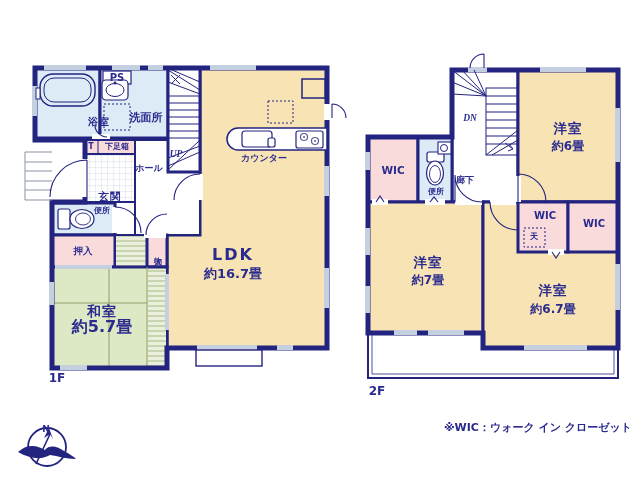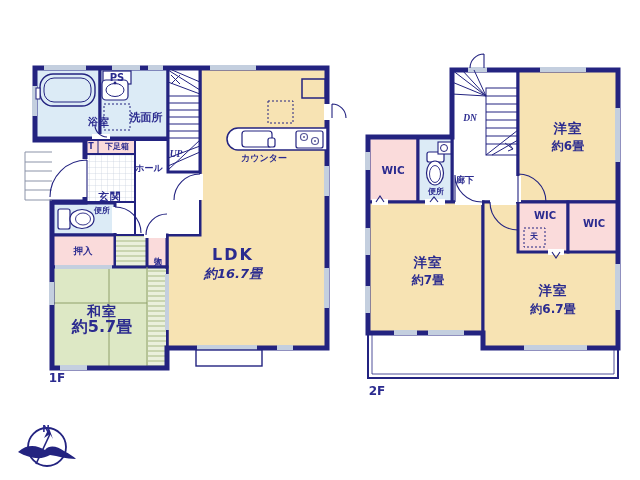--- a/index.html
+++ b/index.html
@@ -215,34 +215,35 @@
 <div class="lbl lbl-sm" style="left:117px;top:147px;font-size:8px;">下足箱</div>
 <div class="lbl" style="left:110px;top:174px;font-size:10.5px;margin-top:22px;">玄関</div>
 <div class="lbl lbl-sm" style="left:149px;top:168px;font-size:9px;">ホール</div>
 <div class="lbl lbl-i" style="left:158px;top:155px;font-size:9.5px;margin-left:18px;">UP</div>
 <div class="lbl lbl-sm" style="left:102px;top:211px;font-size:8px;">便所</div>
 <div class="lbl lbl-sm" style="left:83px;top:251px;font-size:9.5px;">押入</div>
 <div class="lbl lbl-v" style="left:157px;top:251px;font-size:8px;transform:translate(-50%,-50%);">物入</div>
 <div class="lbl" style="left:102px;top:311px;font-size:14px;">和室</div>
 <div class="lbl lbl-sm" style="left:102px;top:327px;font-size:16px;">約5.7畳</div>
 <div class="lbl" style="left:233px;top:255px;font-size:16px;letter-spacing:2px;">LDK</div>
-<div class="lbl lbl-sm" style="left:233px;top:273px;font-size:13px;font-style:italic;">約16.7畳</div>
+<div class="lbl lbl-sm" style="left:233px;top:273px;font-size:13px;">約16.7畳</div>
 <div class="lbl lbl-sm" style="left:264px;top:158px;font-size:9px;">カウンター</div>
 <div class="lbl lbl-sm" style="left:57px;top:378px;font-size:12px;">1F</div>
 
 <div class="lbl lbl-i" style="left:470px;top:119px;font-size:9.5px;text-align:center;">DN</div>
 <div class="lbl lbl-sm" style="left:465px;top:180px;font-size:9px;">廊下</div>
 <div class="lbl lbl-sm" style="left:393px;top:170px;font-size:10.5px;">WIC</div>
 <div class="lbl lbl-sm" style="left:436px;top:192px;font-size:8px;">便所</div>
 <div class="lbl" style="left:568px;top:129px;font-size:13.5px;">洋室</div>
 <div class="lbl lbl-sm" style="left:568px;top:146px;font-size:12px;">約6畳</div>
 <div class="lbl" style="left:428px;top:263px;font-size:13.5px;">洋室</div>
 <div class="lbl lbl-sm" style="left:428px;top:280px;font-size:12px;">約7畳</div>
 <div class="lbl" style="left:553px;top:291px;font-size:13.5px;">洋室</div>
 <div class="lbl lbl-sm" style="left:553px;top:309px;font-size:12px;">約6.7畳</div>
 <div class="lbl lbl-sm" style="left:545px;top:216px;font-size:10px;">WIC</div>
 <div class="lbl lbl-sm" style="left:534px;top:237px;font-size:8px;">天</div>
 <div class="lbl lbl-sm" style="left:594px;top:224px;font-size:10px;">WIC</div>
 <div class="lbl lbl-sm" style="left:377px;top:391px;font-size:12px;">2F</div>
 
 <div class="lbl lbl-sm" style="left:46px;top:429px;font-size:9px;">N</div>
+<div class="lbl lbl-sm" style="left:538px;top:427px;font-size:11px;">※WIC：ウォーク イン クローゼット</div>
 
 </div>
 
 </body></html>

